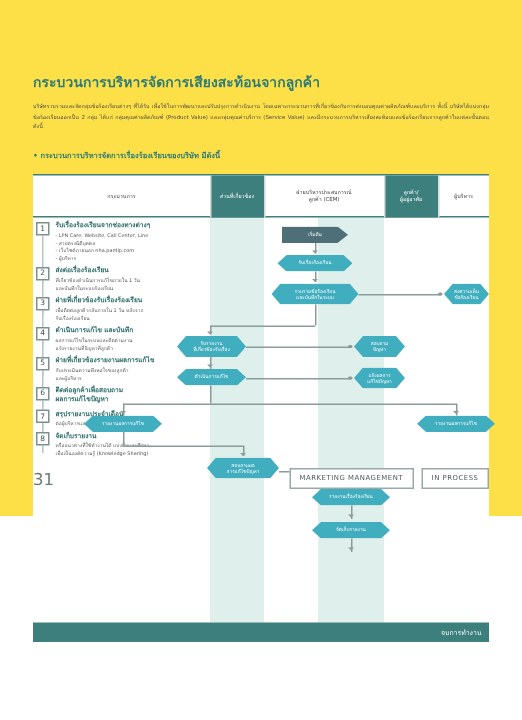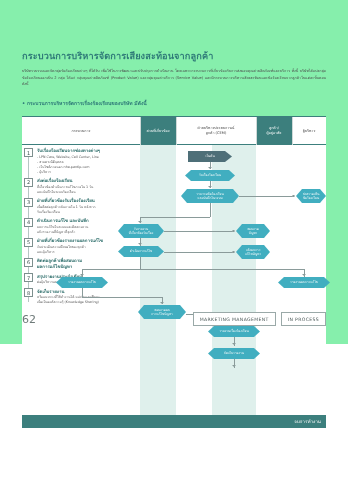--- a/index.html
+++ b/index.html
@@ -5,21 +5,21 @@
   * { box-sizing: border-box; margin: 0; padding: 0; }
   html, body {
     width: 348px; height: 480px;
     background: #ffffff;
     font-family: "DejaVu Sans", "Liberation Sans", sans-serif;
     overflow: hidden;
   }
   .page {
     position: relative;
     width: 348px; height: 344px;
-    background: #86efac;
+    background: #fde047;
     padding: 0;
   }
 
   
   .title {
     position: absolute;
     left: 22px; top: 50px;
     width: 300px;
     font-size: 9.2px;
     font-weight: bold;
@@ -360,19 +360,19 @@
     <div class="ln lnv" style="left:212px; top:220px; height:9px;"></div>
     <div class="arw" style="left:210px; top:226px;"></div>
 
     <div class="shape oct" style="left:186px; top:231px; width:52px; height:11px;">จัดเก็บรายงาน</div>
     <div class="ln lnv" style="left:212px; top:242px; height:9px;"></div>
     <div class="arw" style="left:210px; top:248px;"></div>
 
     <div class="endbar">จบการทำงาน</div>
   </div>
 
-  <div class="pagenum">62</div>
+  <div class="pagenum">31</div>
   <div class="badges">
     <div class="badge">MARKETING MANAGEMENT</div>
     <div class="badge">IN PROCESS</div>
   </div>
 
 </div>
 
 </body></html>

